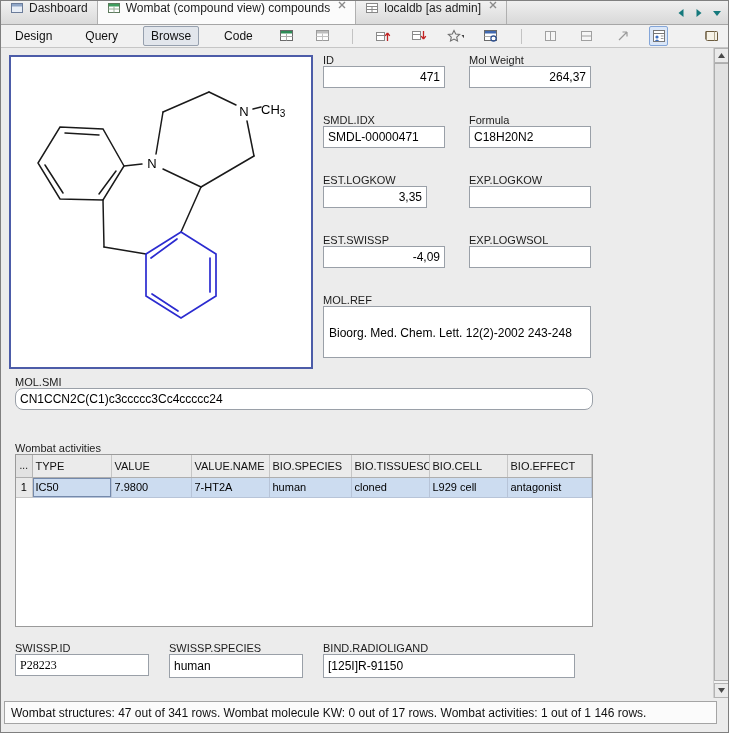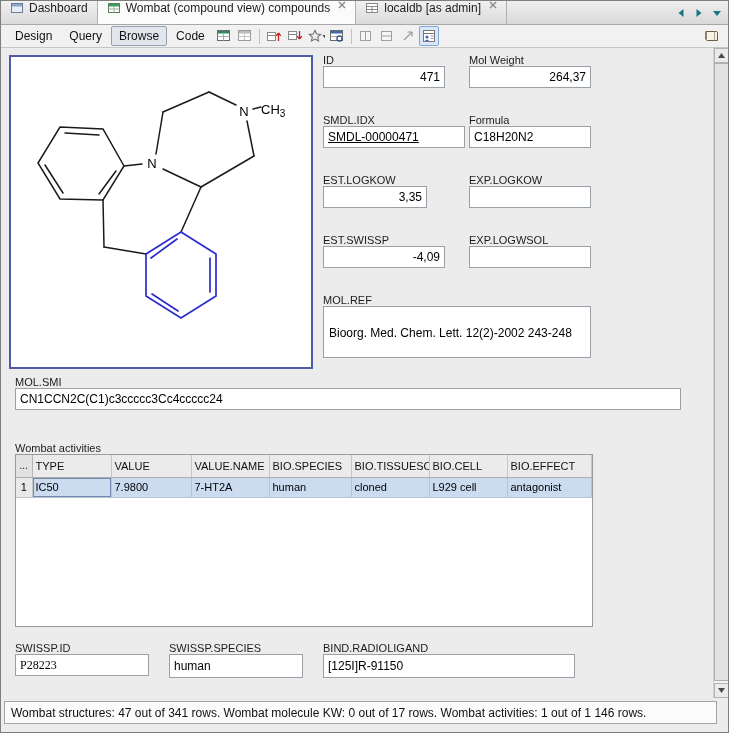--- a/index.html
+++ b/index.html
@@ -10,21 +10,21 @@
   
   .tabbar{position:absolute;left:0;top:0;right:0;height:24px;background:linear-gradient(#efefef,#d8d8d8);border-bottom:1px solid #a6a6a6;display:flex;align-items:stretch}
   .tab{display:flex;align-items:flex-start;gap:5px;padding:0 9px;font-size:12px;color:#1d1d1d;background:linear-gradient(#f1f1f1,#dadada);border-right:1px solid #b0b0b0;cursor:default;white-space:nowrap}
   .tab.active{background:#fbfbfb}
   .ticon{display:flex;align-items:center}
   .close{display:flex;align-items:center;margin-left:3px}
   .tabctrls{margin-left:auto;display:flex;align-items:center;gap:2px;padding-right:3px}
   .tcb{width:16px;height:16px;display:flex;align-items:center;justify-content:center}
 
   
-  .toolbar{position:absolute;left:0;top:24px;right:0;height:23px;background:#f1f1f1;border-bottom:1px solid #c6c6c6;display:flex;align-items:center;padding:0 6px;gap:1px}
+  .toolbar{position:absolute;left:0;top:24px;right:0;height:23px;background:#f1f1f1;border-bottom:1px solid #c6c6c6;display:flex;align-items:center;padding:0 6px;gap:17px}
   .menu{font-size:12px;color:#111;padding:2px 7px;border:1px solid transparent;border-radius:2px}
   .menu.active{border:1px solid #96a0ae;background:#e2e6ec}
   .tbtn{width:20px;height:20px;display:flex;align-items:center;justify-content:center;border:1px solid transparent}
   .tbtn.pressed{border:1px solid #84a6d9;background:#dbe7f8;border-radius:2px}
   .tsep{width:1px;height:15px;background:#c3c3c3;margin:0 3px}
   .spacer{flex:1}
 
   
   .structbox{position:absolute;left:8px;top:54px;width:304px;height:314px;background:#fff;border:2px solid #4c5ca8}
 
@@ -247,42 +247,42 @@
     </svg>
   </div>
 
   <div class="flabel" style="left:322px;top:53px">ID</div>
   <input class="ftext num" style="left: 322px; top: 65px; width: 122px;" value="471">
 
   <div class="flabel" style="left:468px;top:53px">Mol Weight</div>
   <input class="ftext num" style="left: 468px; top: 65px; width: 122px;" value="264,37">
 
   <div class="flabel" style="left:322px;top:113px">SMDL.IDX</div>
-  <input class="ftext" style="left: 322px; top: 125px; width: 142px; text-decoration: underline;" value="SMDL-00000471">
+  <input class="ftext" style="left: 322px; top: 125px; width: 122px;" value="SMDL-00000471">
 
   <div class="flabel" style="left:468px;top:113px">Formula</div>
   <input class="ftext" style="left: 468px; top: 125px; width: 122px;" value="C18H20N2">
 
   <div class="flabel" style="left:322px;top:173px">EST.LOGKOW</div>
   <input class="ftext num" style="left: 322px; top: 185px; width: 104px;" value="3,35">
 
   <div class="flabel" style="left:468px;top:173px">EXP.LOGKOW</div>
   <input class="ftext" style="left: 468px; top: 185px; width: 122px;" value="">
 
   <div class="flabel" style="left:322px;top:233px">EST.SWISSP</div>
   <input class="ftext num" style="left: 322px; top: 245px; width: 122px;" value="-4,09">
 
   <div class="flabel" style="left:468px;top:233px">EXP.LOGWSOL</div>
   <input class="ftext" style="left: 468px; top: 245px; width: 122px;" value="">
 
   <div class="flabel" style="left:322px;top:293px">MOL.REF</div>
   <div class="farea" style="left:322px;top:305px;width:268px;height:52px">Bioorg. Med. Chem. Lett. 12(2)-2002 243-248</div>
 
   <div class="flabel" style="left:14px;top:375px">MOL.SMI</div>
-  <input class="ftext" style="left: 14px; top: 387px; width: 666px;" value="CN1CCN2C(C1)c3ccccc3Cc4ccccc24">
+  <input class="ftext" style="left: 14px; top: 387px; width: 578px; border-radius: 8px;" value="CN1CCN2C(C1)c3ccccc3Cc4ccccc24">
 
   <div class="flabel" style="left:14px;top:441px">Wombat activities</div>
   <div class="acts-wrap">
     <table>
       <colgroup>
         <col style="width:16px">
           <col style="width:79px">
           <col style="width:80px">
           <col style="width:78px">
           <col style="width:82px">

